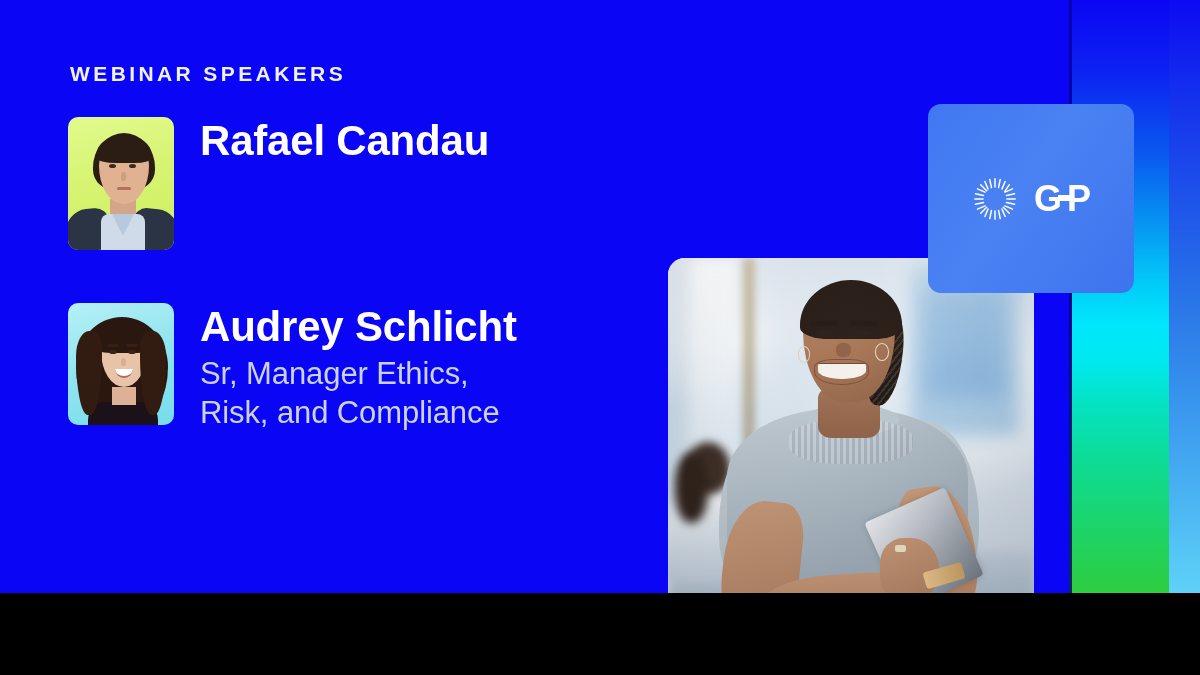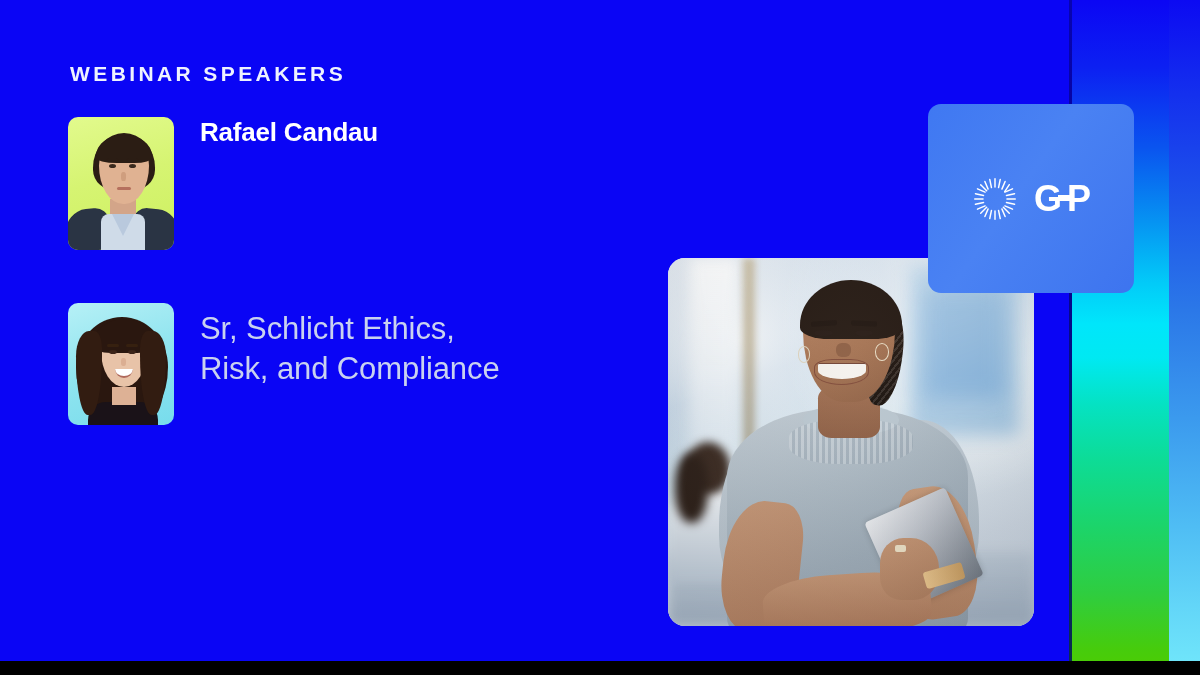--- a/index.html
+++ b/index.html
@@ -5,21 +5,21 @@
   html, body {
     margin: 0;
     padding: 0;
     background: #000;
   }
   * { box-sizing: border-box; }
 
   .stage {
     position: relative;
     width: 1200px;
-    height: 661px;
+    height: 593px;
     overflow: hidden;
     background: #15803d;
     font-family: "Liberation Sans", sans-serif;
     -webkit-font-smoothing: antialiased;
   }
 
   
   .bg-base {
     position: absolute;
     inset: 0;
@@ -110,21 +110,21 @@
     overflow: hidden;
     position: relative;
     flex: 0 0 auto;
   }
   .speaker-2 .avatar { height: 122px; }
 
   .speaker-meta { padding-top: 2px; }
 
   .speaker-name {
     color: #ffffff;
-    font-size: 26px;
+    font-size: 42px;
     font-weight: 700;
     line-height: 1.06;
     letter-spacing: -0.2px;
     white-space: nowrap;
   }
 
   .speaker-title {
     color: #c9d2ef;
     font-size: 31px;
     font-weight: 400;
@@ -530,21 +530,22 @@
       <div class="av-shape w-hair-sl"></div>
       <div class="av-shape w-hair-sr"></div>
       <div class="av-shape w-brow l"></div>
       <div class="av-shape w-brow r"></div>
       <div class="av-shape w-eye l"></div>
       <div class="av-shape w-eye r"></div>
       <div class="av-shape w-nose"></div>
       <div class="av-shape w-smile"></div>
     </div>
     <div class="speaker-meta">
-      <div class="speaker-title">Sr, Schlicht Ethics,
+      <div class="speaker-name">Audrey Schlicht</div>
+      <div class="speaker-title">Sr, Manager Ethics,
 Risk, and Compliance</div>
     </div>
   </div>
 
   <div class="photo-card">
     <div class="ph-bg"></div>
     <div class="ph-window-r"></div>
     <div class="ph-sky"></div>
     <div class="ph-window-l"></div>
     <div class="ph-mullion"></div>

